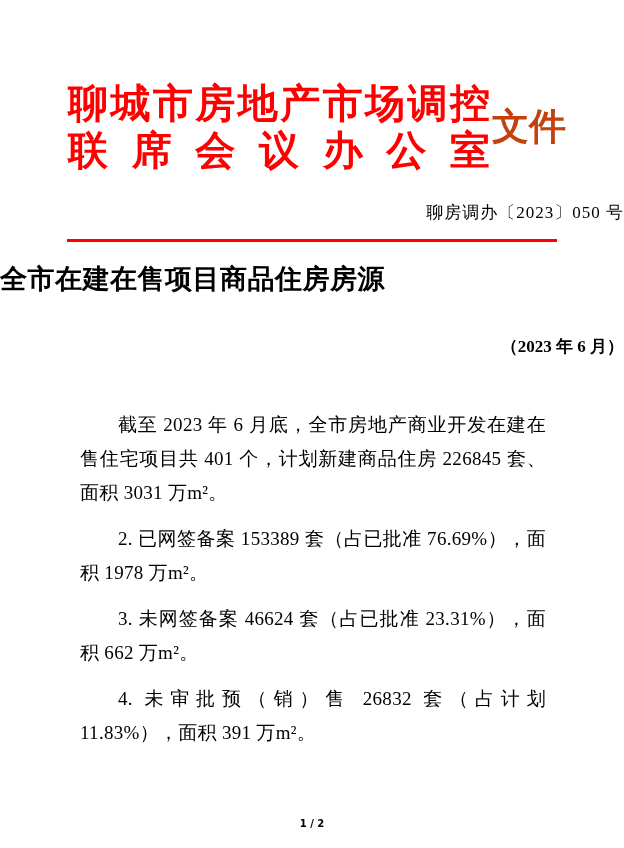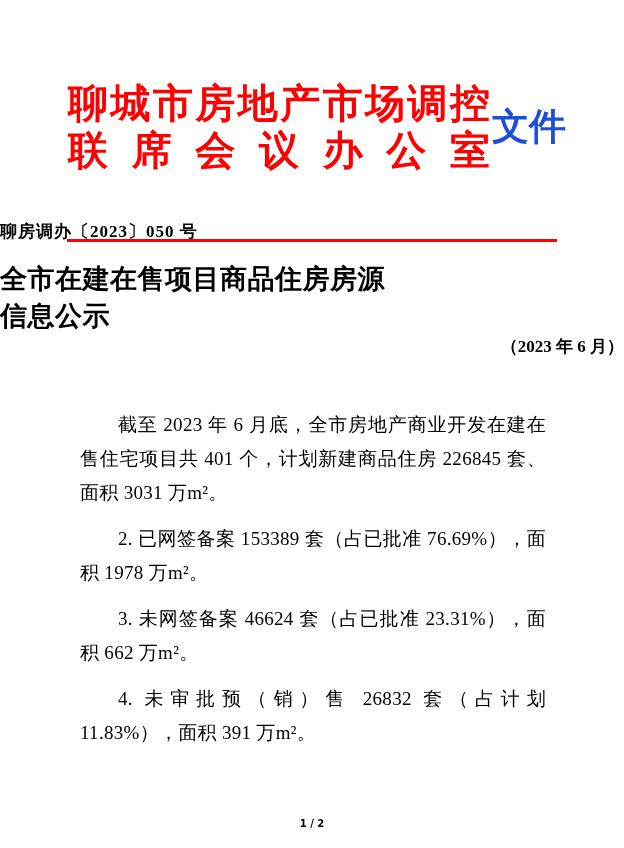--- a/index.html
+++ b/index.html
@@ -29,37 +29,36 @@
   }
   .issuer-line {
     color: #ff0000;
     font-weight: bold;
     font-size: 40px;
     line-height: 47px;
     white-space: nowrap;
   }
   .justify-chars { display: flex; justify-content: space-between; }
   .doc-type {
-    color: #1d4ed8;
+    color: #c2410c;
     font-weight: bold;
     font-size: 37px;
     line-height: 40px;
     margin-left: 2px;
     white-space: nowrap;
   }
   
   .doc-number {
     position: absolute;
-    top: 220px;
+    top: 201px;
     left: 0;
     width: 100%;
-    text-align: left;
+    text-align: right;
     font-size: 17px;
     letter-spacing: 1px;
-    font-weight: bold;
   }
   .red-rule {
     position: absolute;
     top: 239px;
     left: 67px;
     width: 490px;
     height: 3px;
     background: #ff0000;
   }
   
@@ -143,21 +142,20 @@
     </div>
     <div class="doc-type">文件</div>
   </header>
 
   <div class="doc-number">聊房调办〔2023〕050 号</div>
 
   <div class="red-rule"></div>
 
   <h1 class="doc-title">
     <span>全市在建在售项目商品住房房源</span><br>
-    <span>信息公示</span>
   </h1>
 
   <div class="doc-date">（2023 年 6 月）</div>
 
   <main class="body-text">
     <p>截至 2023 年 6 月底，全市房地产商业开发在建在售住宅项目共 401 个，计划新建商品住房 226845 套、面积 3031 万m²。</p>
     <p>2. 已网签备案 153389 套（占已批准 76.69%），面积 1978 万m²。</p>
     <p>3. 未网签备案 46624 套（占已批准 23.31%），面积 662 万m²。</p>
     <p>4. 未审批预（销）售 26832 套（占计划 11.83%），面积 391 万m²。</p>
   </main>

